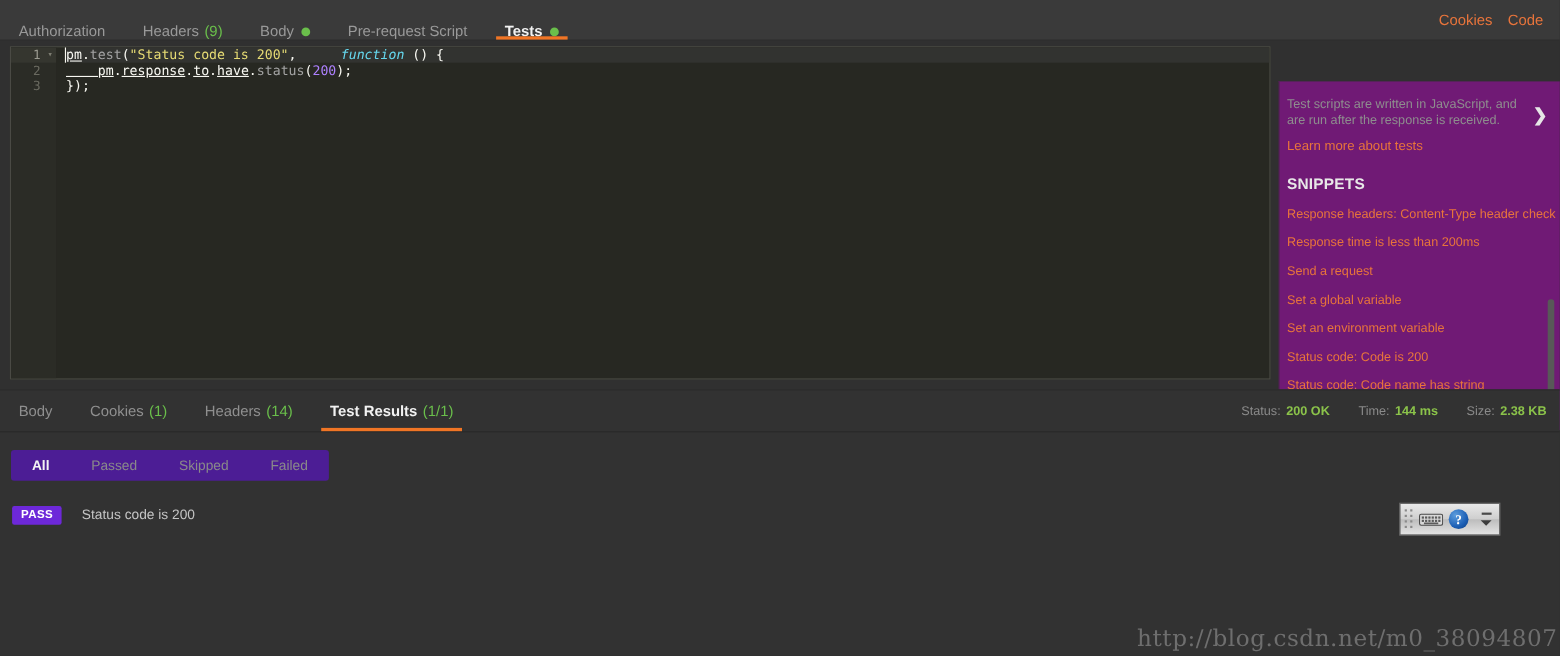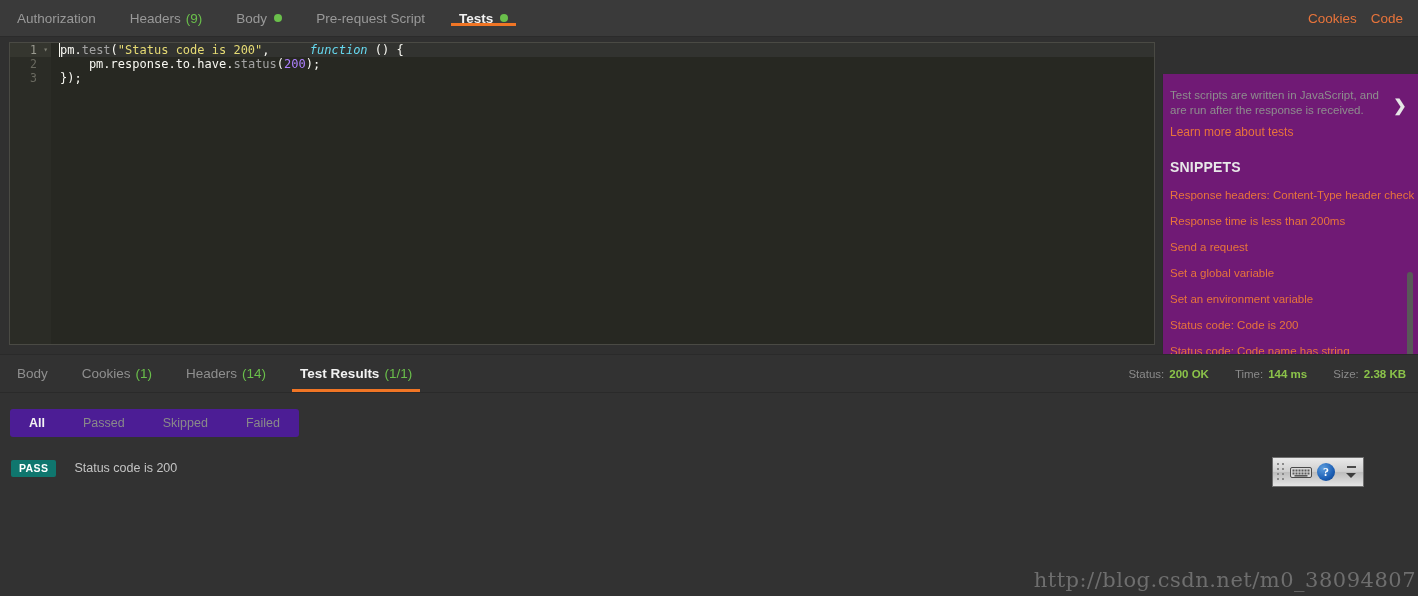--- a/index.html
+++ b/index.html
@@ -25,21 +25,21 @@
     height: 37px;
     background: #3a3a3a;
     border-bottom: 1px solid #2b2b2b;
     box-sizing: border-box;
   }
   .req-tabs {
     position: absolute;
     left: 0; top: 0;
     height: 36px;
     display: flex;
-    align-items: center;
+    align-items: flex-end;
   }
   .req-tab {
     display: flex;
     align-items: center;
     padding: 0 17px;
     font-size: 13.5px;
     color: #999999;
     position: relative;
     cursor: pointer;
     white-space: nowrap;
@@ -146,21 +146,21 @@
   }
   .code-line.active {
     background: #323330;
   }
   .cursor-bar {
     position: absolute;
     left: -1px; top: 0;
     width: 1px; height: 14px;
     background: #f8f8f0;
   }
-  .tok-plain  { color: #f8f8f2; }
+  .tok-plain  { color: #f8f8f2; text-decoration: underline; }
   .tok-prop   { color: #a3a3a3; }
   .tok-str    { color: #e6db74; }
   .tok-kw     { color: #66d9ef; font-style: italic; margin-left: 33px; }
   .tok-num    { color: #ae81ff; }
   .tok-punc   { color: #f8f8f2; }
 
   
   .snip-sidebar {
     position: absolute;
     left: 1162px; top: 37px;
@@ -332,21 +332,21 @@
     left: 0; top: 98px;
     right: 0;
   }
   .result-row {
     display: flex;
     align-items: center;
     padding: 4px 0 4px 11px;
     height: 22px;
   }
   .pass-badge {
-    background: #0f766e;
+    background: #6d28d9;
     color: #ffffff;
     font-size: 10.5px;
     font-weight: bold;
     letter-spacing: 0.4px;
     padding: 3px 8px;
     border-radius: 2px;
     line-height: 11px;
   }
   .result-text {
     margin-left: 18px;

